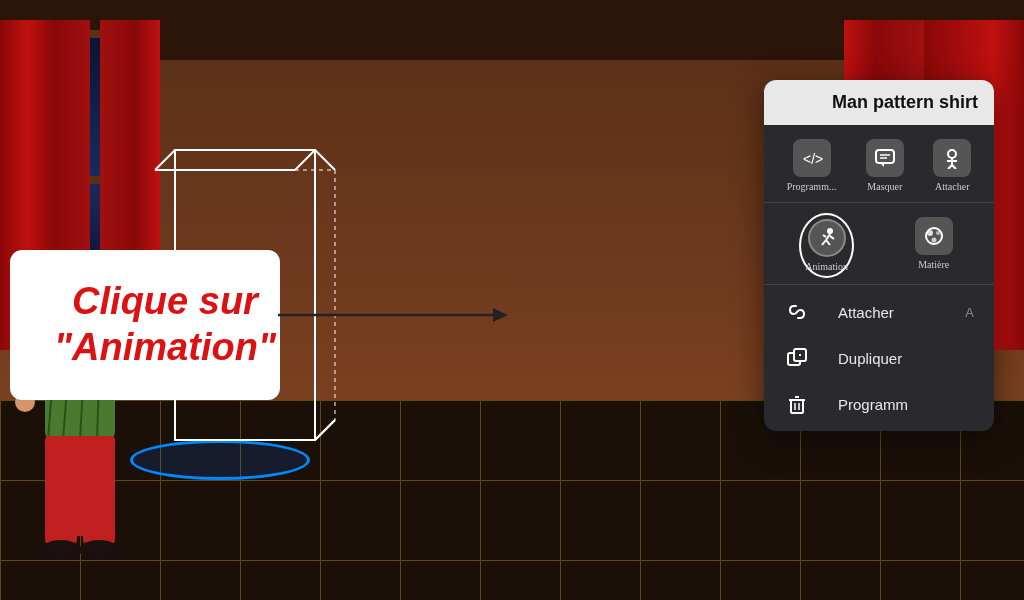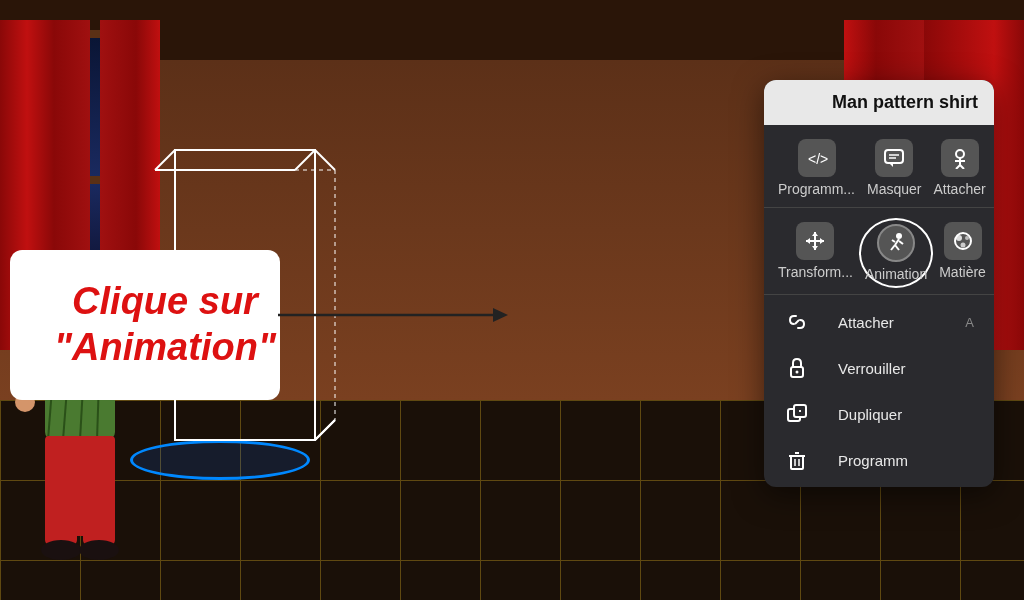--- a/index.html
+++ b/index.html
@@ -259,23 +259,24 @@
       border-radius: 50%;
       display: flex;
       align-items: center;
       justify-content: center;
       font-size: 20px;
       color: white;
       border: 2px solid #888;
     }
 
     .icon-label {
-      font-size: 14px;
+      font-size: 10px;
       color: #ccc;
       text-align: center;
+      font-family: Liberation Serif, serif;
     }
 
     .menu-items {
       padding: 4px 0;
     }
 
     .menu-item {
       display: flex;
       align-items: center;
       padding: 10px 16px;
@@ -450,33 +451,20 @@
           <line x1="11" y1="18" x2="15" y2="22" stroke="white" stroke-width="2"></line>
         </svg>
       </div>
       <span class="icon-label">Attacher</span>
     </div>
 
   </div>
 
   <div class="menu-icons-row">
 
-    <div class="menu-icon-item">
-      <div class="icon-circle">
-        <svg width="22" height="22" viewBox="0 0 22 22">
-          <line x1="11" y1="2" x2="11" y2="20" stroke="white" stroke-width="2"></line>
-          <line x1="2" y1="11" x2="20" y2="11" stroke="white" stroke-width="2"></line>
-          <polygon points="11,2 8,6 14,6" fill="white"></polygon>
-          <polygon points="11,20 8,16 14,16" fill="white"></polygon>
-          <polygon points="2,11 6,8 6,14" fill="white"></polygon>
-          <polygon points="20,11 16,8 16,14" fill="white"></polygon>
-        </svg>
-      </div>
-      <span class="icon-label">Transform...</span>
-    </div>
 
     <div class="menu-icon-item animation-selected" style="border: 2.5px solid white; border-radius: 50%; padding: 4px;">
       <div class="animation-icon-circle">
         <svg width="22" height="22" viewBox="0 0 22 22">
 
           <circle cx="14" cy="4" r="3" fill="white"></circle>
           <line x1="14" y1="7" x2="10" y2="13" stroke="white" stroke-width="2"></line>
           <line x1="10" y1="13" x2="6" y2="18" stroke="white" stroke-width="2"></line>
           <line x1="10" y1="13" x2="14" y2="18" stroke="white" stroke-width="2"></line>
           <line x1="14" y1="9" x2="18" y2="12" stroke="white" stroke-width="2"></line>
@@ -508,30 +496,20 @@
           <path d="M8 13 Q4 13 4 9 Q4 5 8 5 L10 5" stroke="white" stroke-width="2" fill="none" stroke-linecap="round"></path>
           <path d="M14 9 Q18 9 18 13 Q18 17 14 17 L12 17" stroke="white" stroke-width="2" fill="none" stroke-linecap="round"></path>
           <line x1="9" y1="13" x2="13" y2="9" stroke="white" stroke-width="2"></line>
         </svg>
       </div>
       <span class="menu-item-label">Attacher</span>
       <span class="menu-item-shortcut">A</span>
     </div>
 
 
-    <div class="menu-item">
-      <div class="menu-item-icon">
-        <svg width="22" height="22" viewBox="0 0 22 22">
-          <rect x="5" y="10" width="12" height="10" rx="2" fill="none" stroke="white" stroke-width="2"></rect>
-          <path d="M7 10 L7 6 Q7 2 11 2 Q15 2 15 6 L15 10" fill="none" stroke="white" stroke-width="2"></path>
-          <circle cx="11" cy="15" r="1.5" fill="white"></circle>
-        </svg>
-      </div>
-      <span class="menu-item-label">Verrouiller</span>
-    </div>
 
     <div class="menu-item">
       <div class="menu-item-icon">
         <svg width="22" height="22" viewBox="0 0 22 22">
           <rect x="2" y="6" width="12" height="12" rx="2" fill="none" stroke="white" stroke-width="2"></rect>
           <rect x="8" y="2" width="12" height="12" rx="2" fill="#2a2a2e" stroke="white" stroke-width="2"></rect>
           <line x1="14" y1="7" x2="14" y2="9" stroke="white" stroke-width="1.5"></line>
           <line x1="13" y1="8" x2="15" y2="8" stroke="white" stroke-width="1.5"></line>
         </svg>
       </div>

